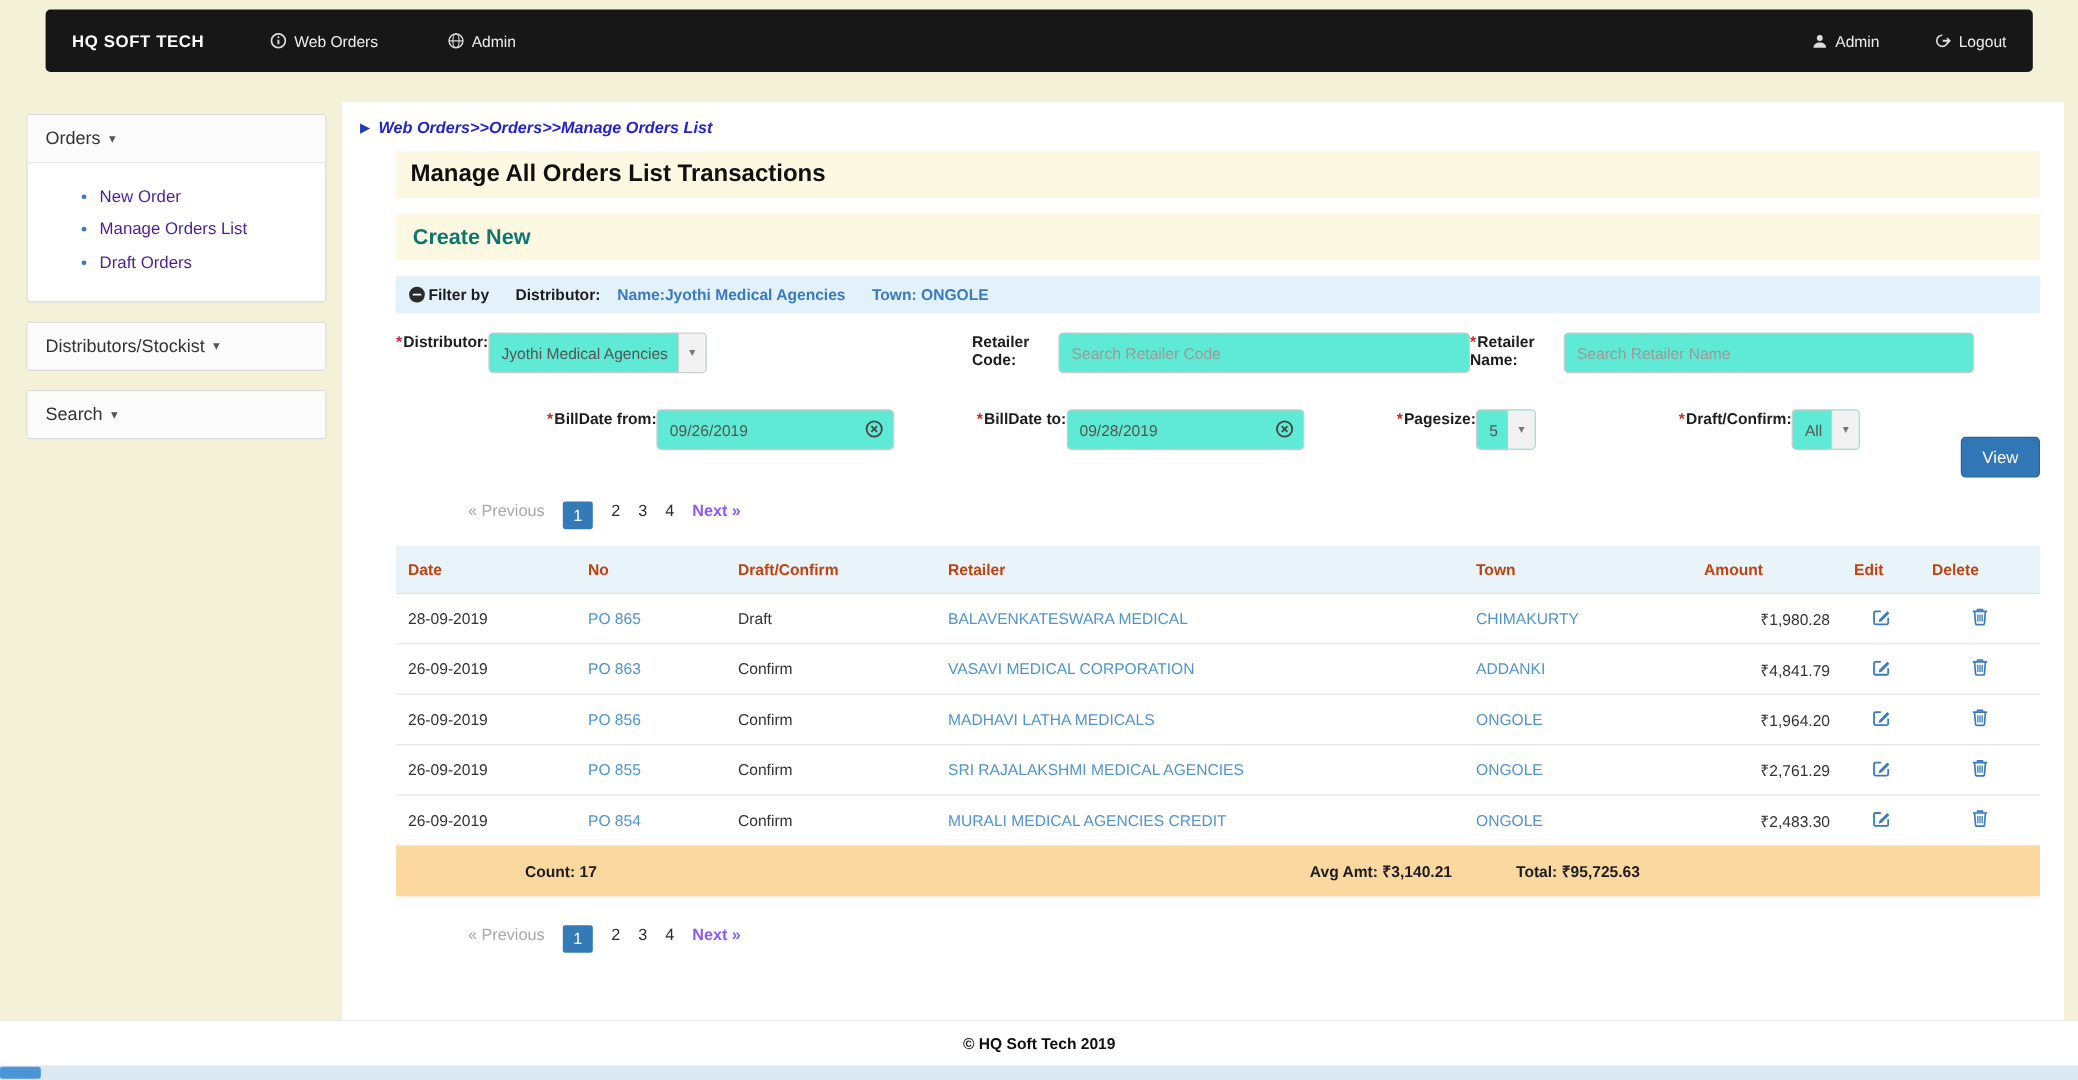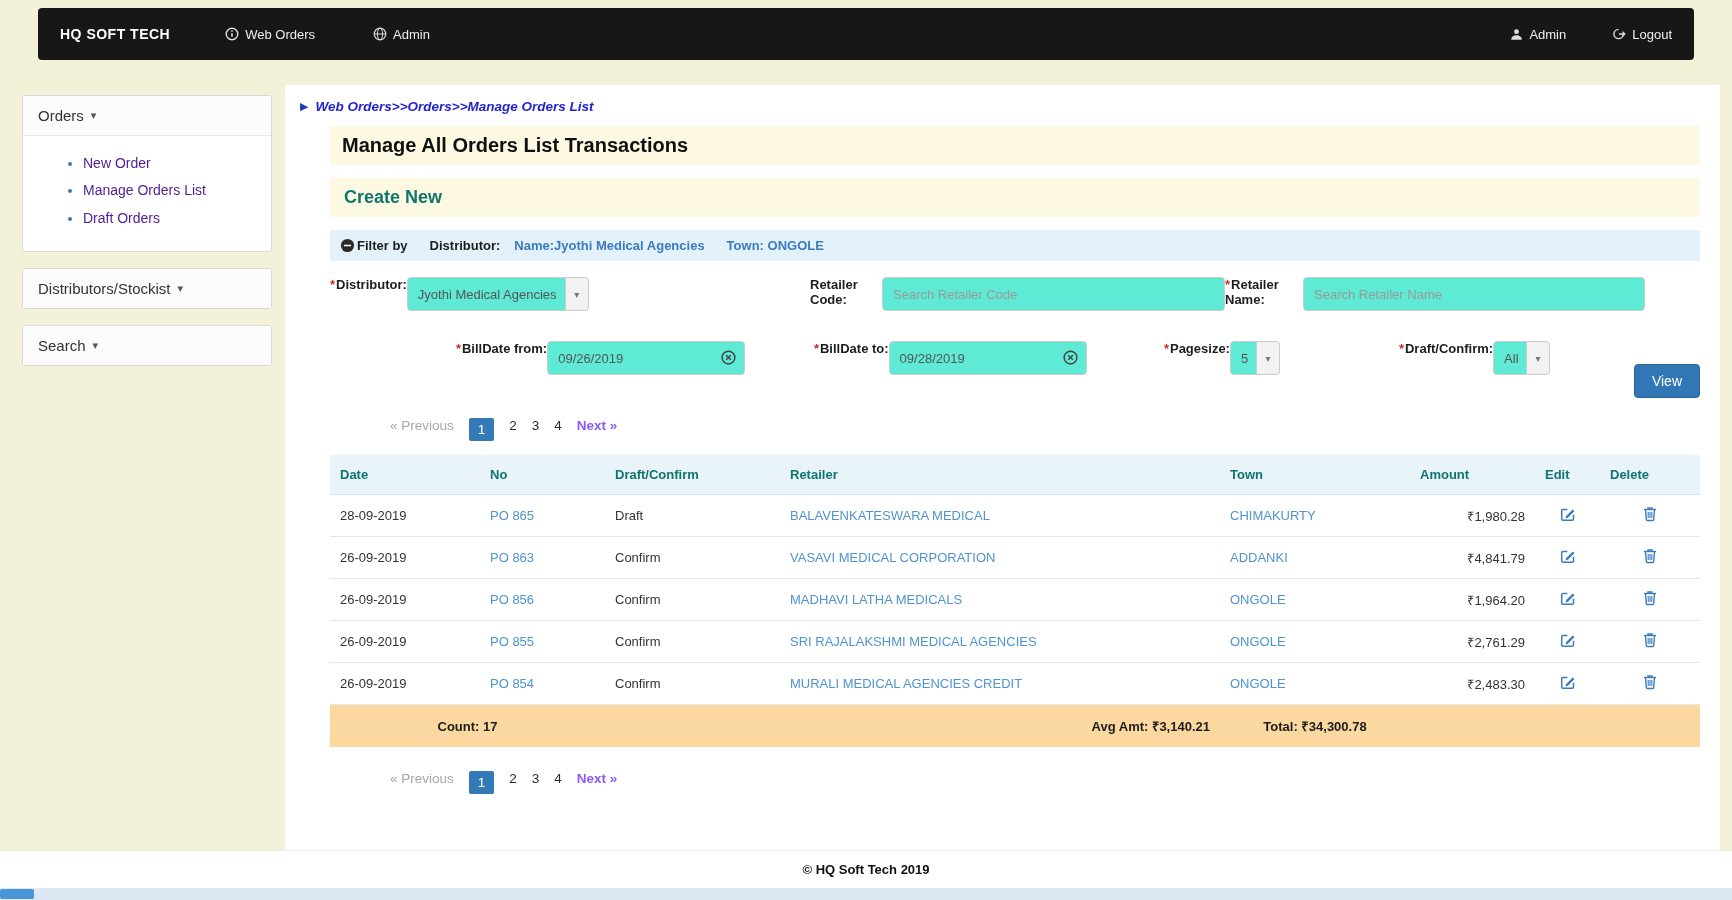--- a/index.html
+++ b/index.html
@@ -101,21 +101,21 @@
   
   .pagination { display: flex; align-items: flex-start; gap: 15px; font-size: 13.5px; margin: 20px 0 0 60px; }
   .page-prev { color: #a8a8a8; cursor: default; }
   .page-num { color: #2b2b2b; cursor: pointer; }
   .page-num.active { background: #337ab7; color: #fff; padding: 4px 9px; border-radius: 2px; }
   .page-next { color: #8b5cf6; cursor: pointer; font-weight: bold; }
 
   
   table.orders { width: 100%; border-collapse: collapse; margin-top: 14px; font-size: 13px; }
   .orders th {
-    background: #e8f3fa; text-align: left; font-weight: bold; color: #0f766e;
+    background: #e8f3fa; text-align: left; font-weight: bold; color: #c2410c;
     padding: 12px 10px; border-bottom: 1px solid #d8e6f0;
   }
   .orders td { padding: 11px 10px; border-bottom: 1px solid #e6e6e6; color: #333; }
   .orders a { color: #4f94d0; }
   .col-right { text-align: right; }
   .col-center { text-align: center; }
   .icon-btn { color: #3a7abf; cursor: pointer; display: inline-flex; }
   tr.summary td { background: #fcd8a1; font-weight: bold; color: #1c1c1c; border-bottom: none; padding: 12px 10px; }
 
   
@@ -450,21 +450,21 @@
                   <path d="M5 3.5V2h4v1.5" stroke-width="1.4"></path>
                   <path d="M2.5 3.5l.8 10.2a1 1 0 0 0 1 .8h5.4a1 1 0 0 0 1-.8l.8-10.2" stroke-width="1.4"></path>
                   <path d="M5.2 6v6M7 6v6M8.8 6v6" stroke-width="1.1"></path>
                 </svg>
               </span></td>
         </tr>
         <tr class="summary">
           <td colspan="2" class="col-center">Count: 17</td>
           <td></td>
           <td class="col-right">Avg Amt: ₹3,140.21</td>
-          <td class="col-center">Total: ₹34,300.78</td>
+          <td class="col-center">Total: ₹95,725.63</td>
           <td></td>
           <td></td>
           <td></td>
         </tr>
       </tbody>
     </table>
 
     <div class="pagination" style="margin-top:24px">
       <span class="page-prev">« Previous</span>
       <span class="page-num active">1</span>

